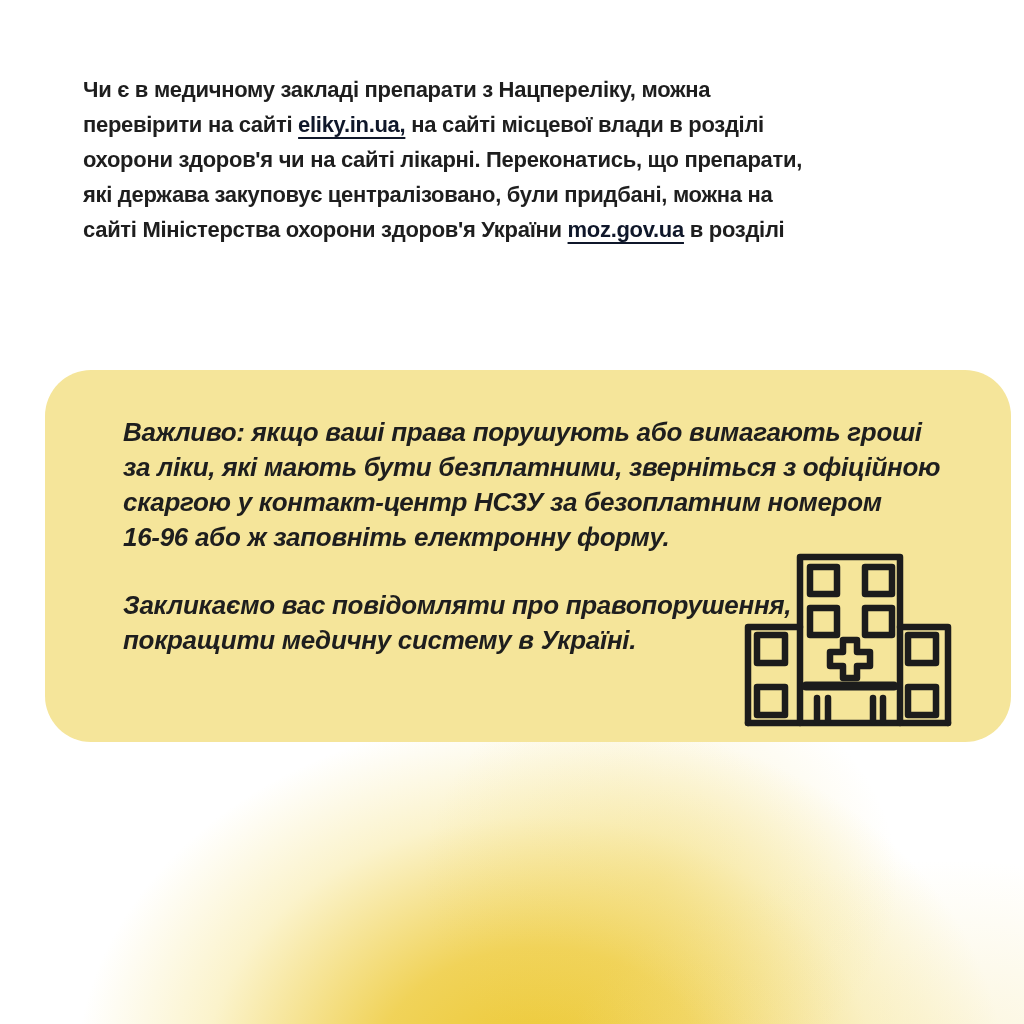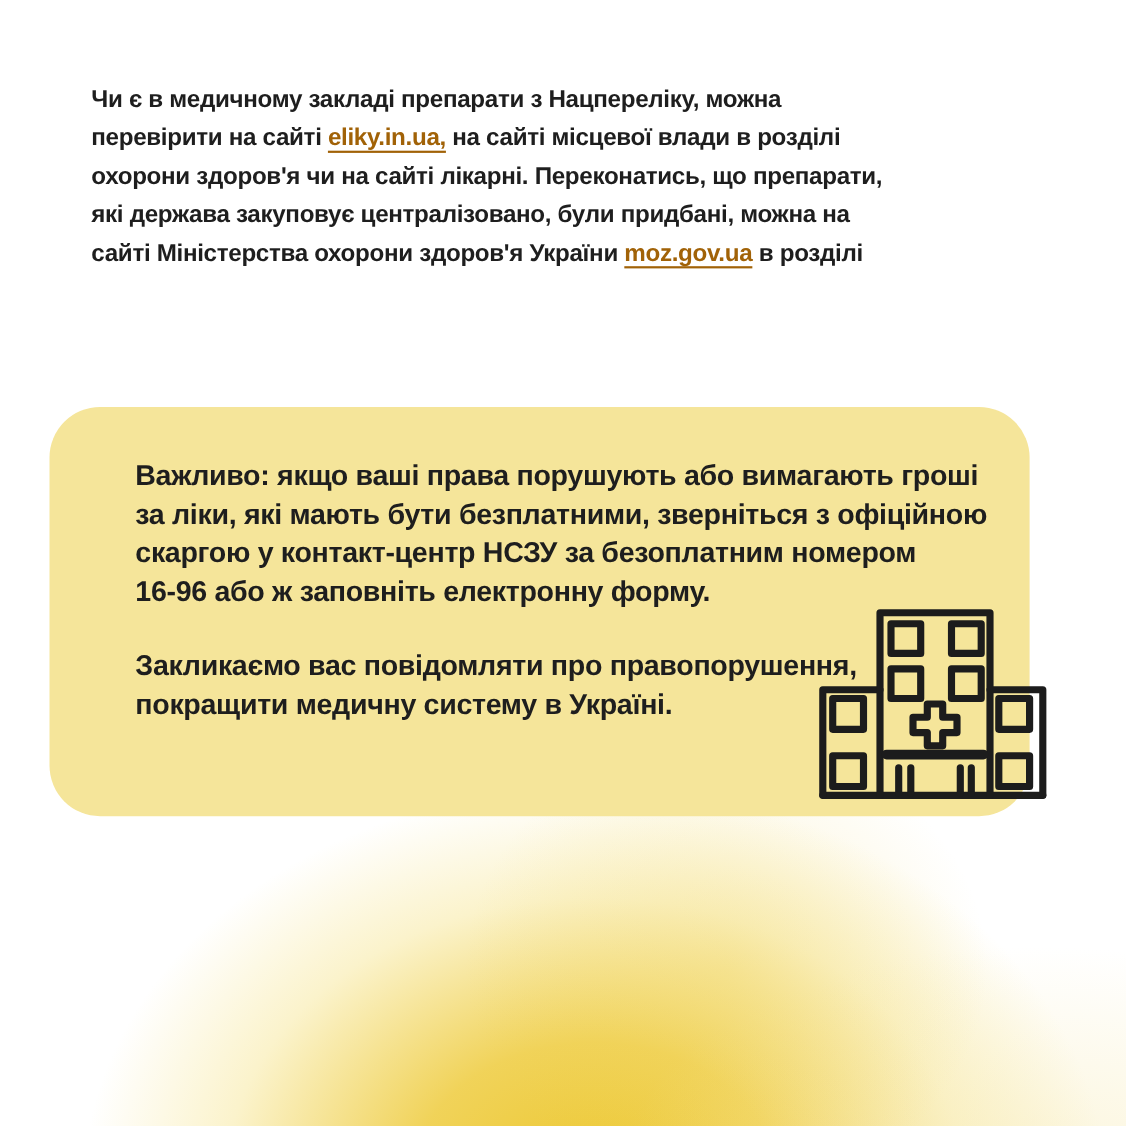--- a/index.html
+++ b/index.html
@@ -14,28 +14,28 @@
       radial-gradient(ellipse 340px 300px at 660px 880px, rgba(240,212,90,0.30), rgba(255,255,255,0) 70%),
       radial-gradient(ellipse 500px 260px at 92% 103%, rgba(247,234,178,0.45), rgba(255,255,255,0) 75%),
       radial-gradient(ellipse 560px 440px at 540px 1080px, #ecc72f 0%, rgba(238,203,60,0.85) 30%, rgba(246,228,140,0.45) 60%, rgba(255,255,255,0) 83%);
   }
   .intro{
     position:absolute;left:83px;top:72px;
     font-size:22px;line-height:35px;letter-spacing:-0.3px;
   }
   .line{white-space:nowrap;}
   .link{
-    color:#a16207;cursor:pointer;
+    color:#0f172a;cursor:pointer;
     text-decoration:underline;
     text-decoration-thickness:2px;
     text-underline-offset:5px;
   }
   .callout{
-    position:absolute;left:45px;top:370px;width:891px;height:372px;
-    background:#f5e59a;border-radius:46px;
+    position:absolute;left:45px;top:370px;width:966px;height:372px;
+    background:#f5e59a;border-radius:46px;font-style:italic;
   }
   .callout .para{
     position:absolute;left:78px;
     font-size:26px;line-height:35px;letter-spacing:-0.3px;
   }
   .para-important{top:45px;}
   .para-call{top:218px;}
   .hospital{
     position:absolute;left:697px;top:172px;width:212px;height:190px;
   }

